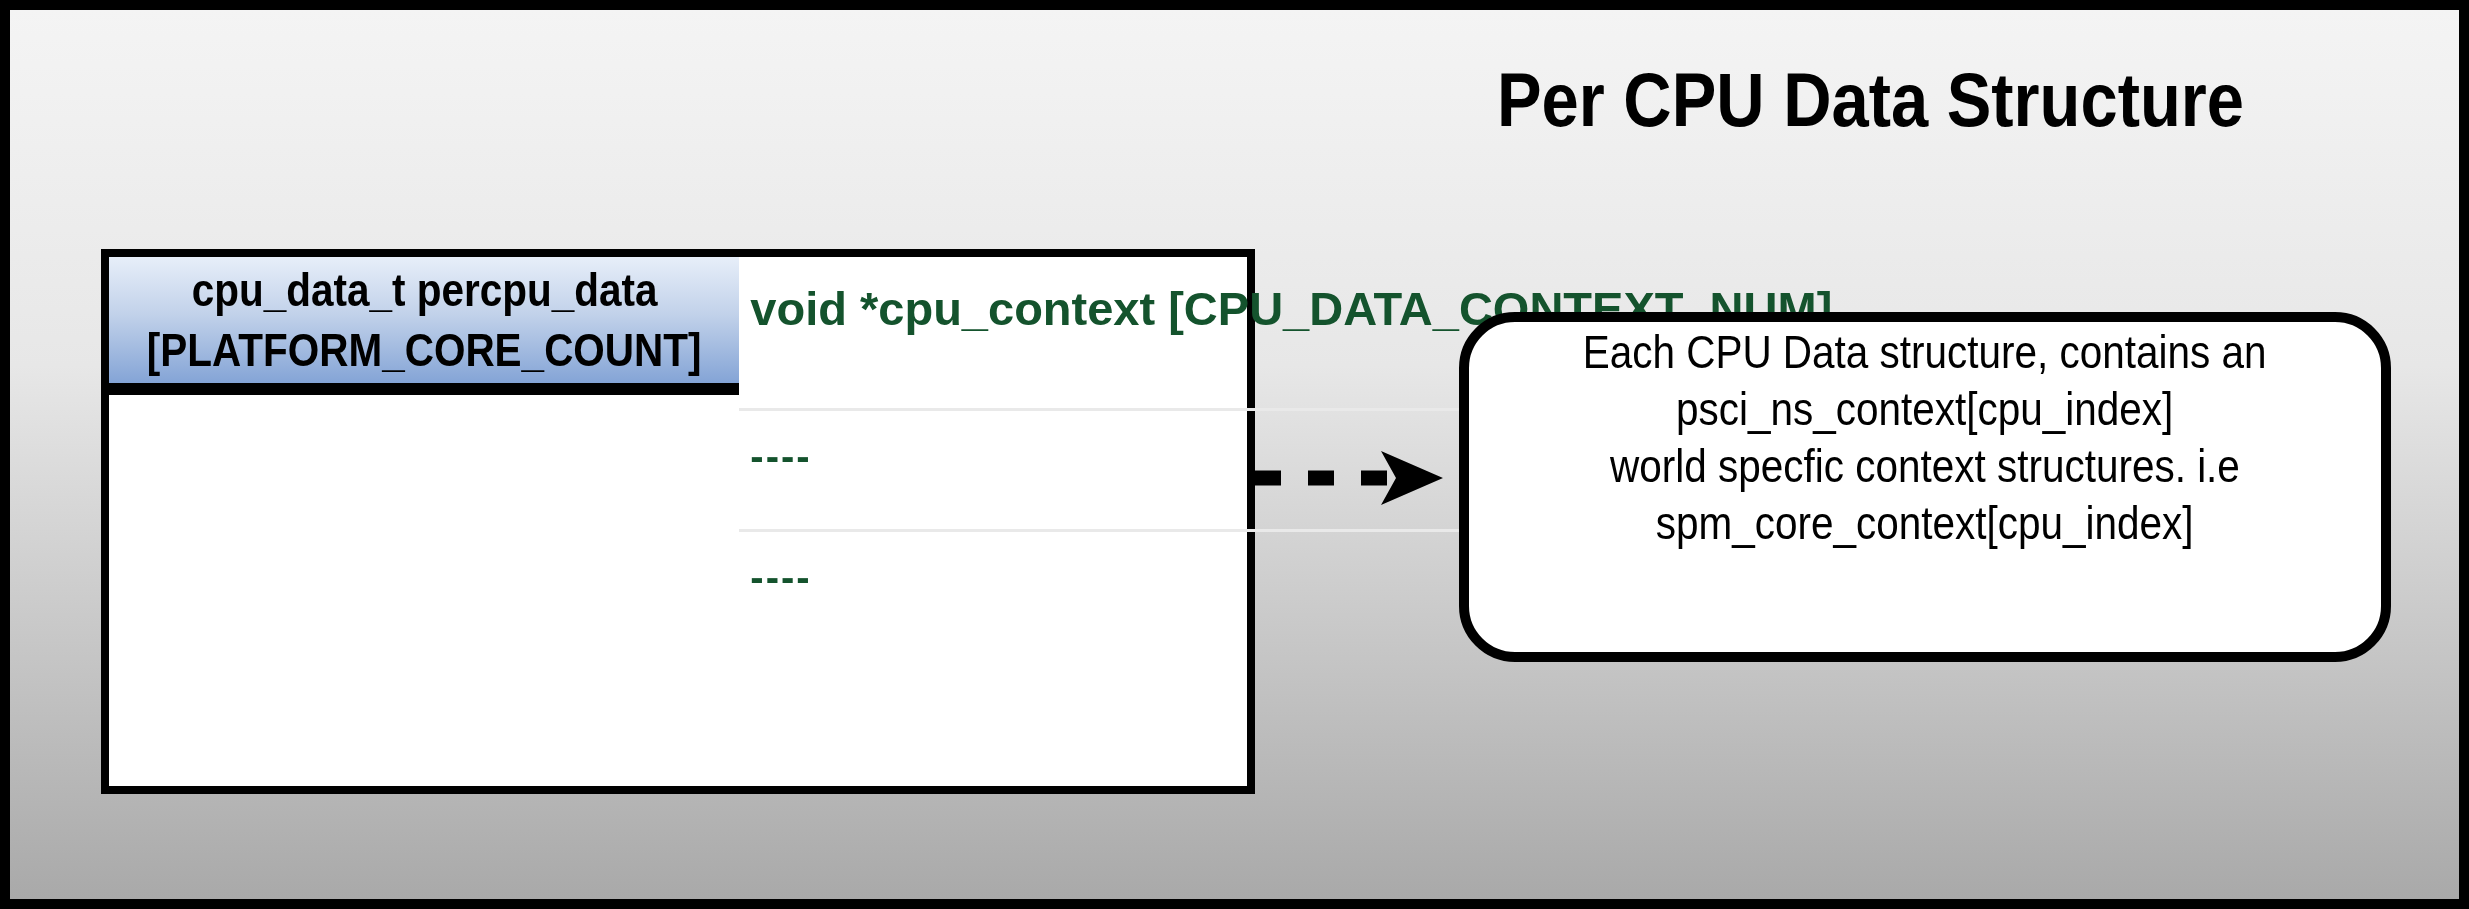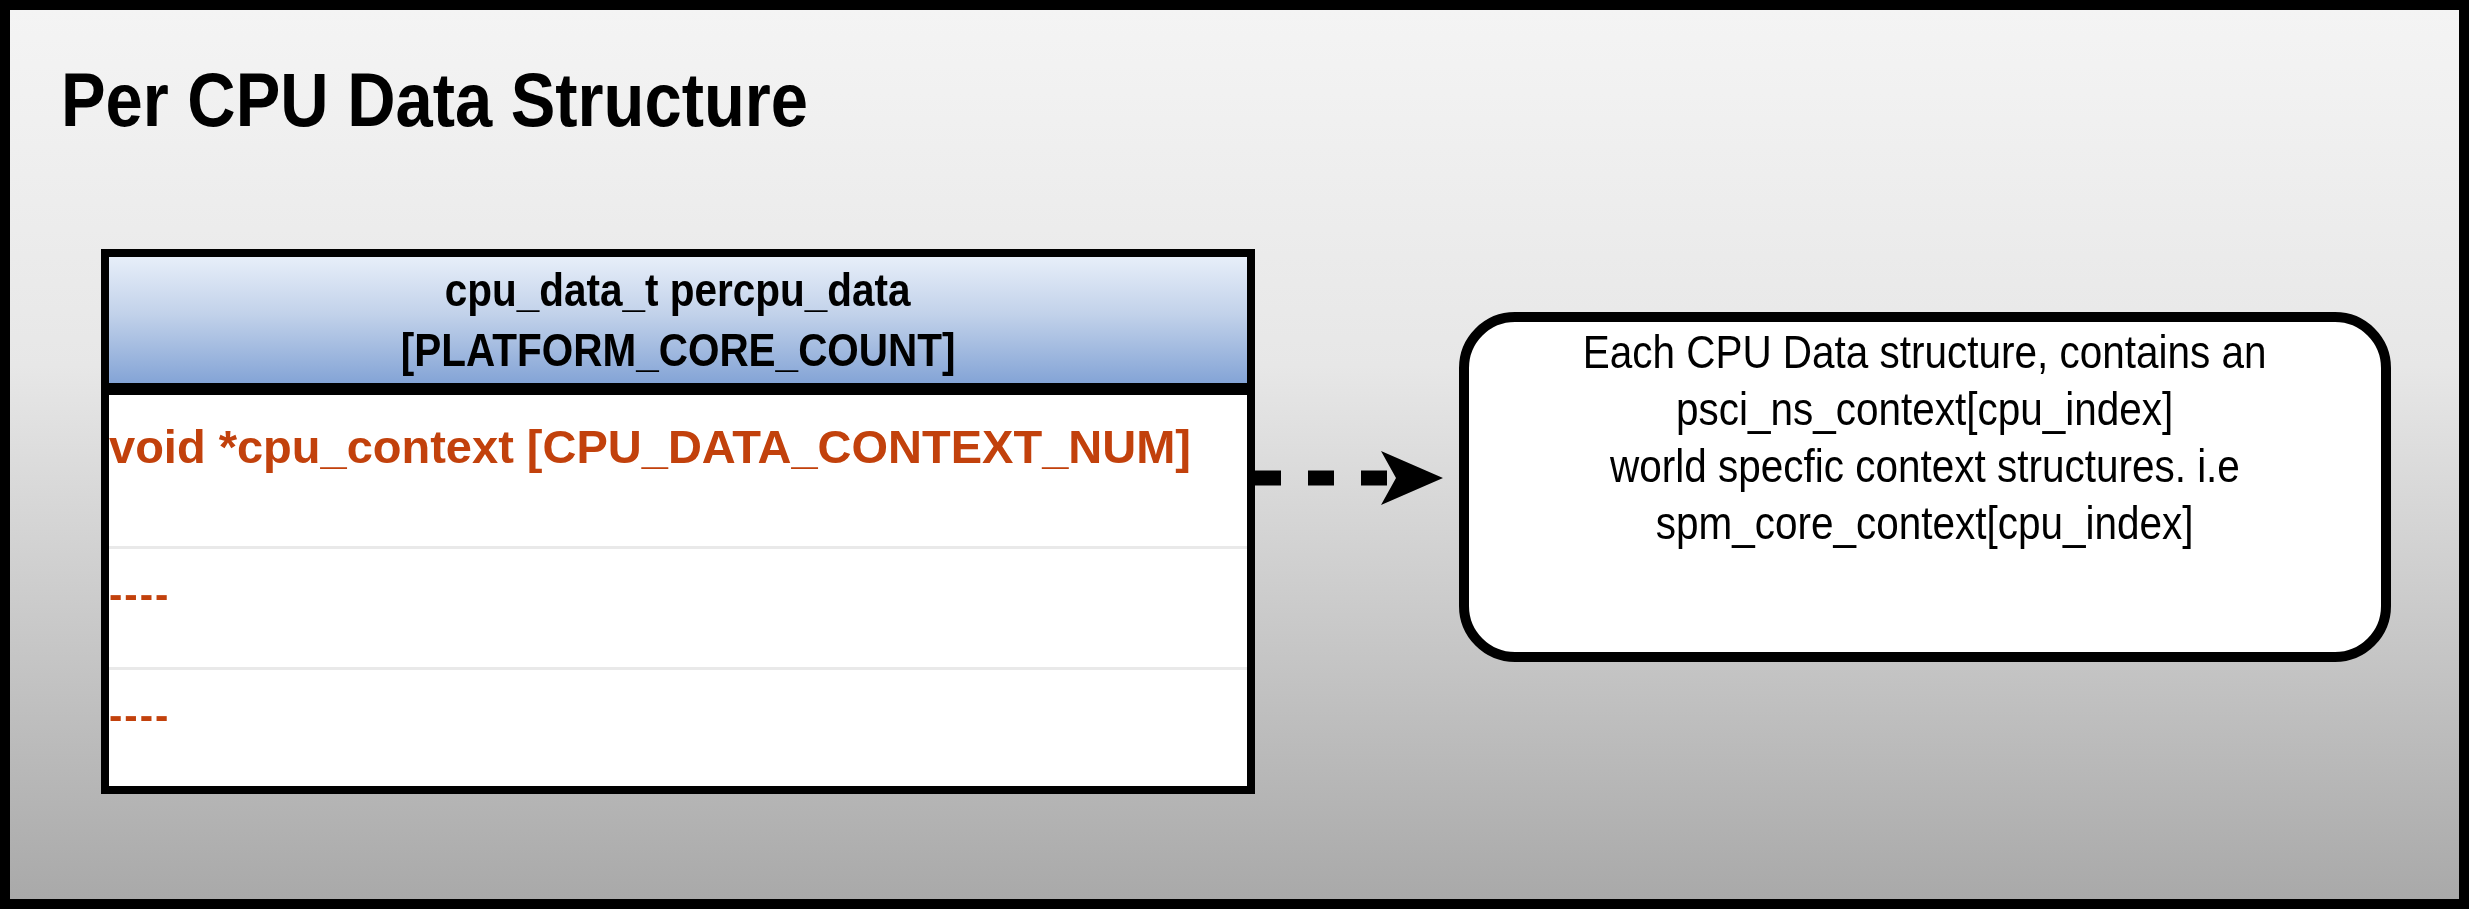--- a/index.html
+++ b/index.html
@@ -27,38 +27,37 @@
     white-space: nowrap;
   }
 
   .title {
     position: absolute;
     top: 44px;
     left: 0;
     right: 164px;
     height: 92px;
     line-height: 92px;
-    text-align: left;
+    text-align: right;
     font-size: 76px;
     font-weight: bold;
     color: #000;
   }
 
   
   .struct-table {
     position: absolute;
     left: 91px;
     top: 239px;
     width: 1154px;
     height: 545px;
     box-sizing: border-box;
     border: 8px solid #000;
     background: #ffffff;
     display: flex;
-    flex-direction: column;
   }
 
   .struct-header {
     box-sizing: border-box;
     height: 138px;
     border-bottom: 12px solid #000;
     background: linear-gradient(180deg, var(--hdr-top, #e7eef9) 0%, #c2d2ea 45%, var(--hdr-bottom, #84a4d6) 100%);
     display: flex;
     flex-direction: column;
     justify-content: center;
@@ -69,21 +68,22 @@
   }
   .struct-header .hline { line-height: 60px; }
 
   .struct-body {
     flex: 1;
     display: flex;
     flex-direction: column;
   }
   .row {
     box-sizing: border-box;
-    color: #c2410c;
+    padding-left: 11px;
+    color: #14532d;
   }
   .row-1 {
     height: 151px;
     padding-top: 26px;
     font-size: 47px;
     font-weight: bold;
     line-height: 52px;
     white-space: nowrap;
   }
   .row-2, .row-3 {

